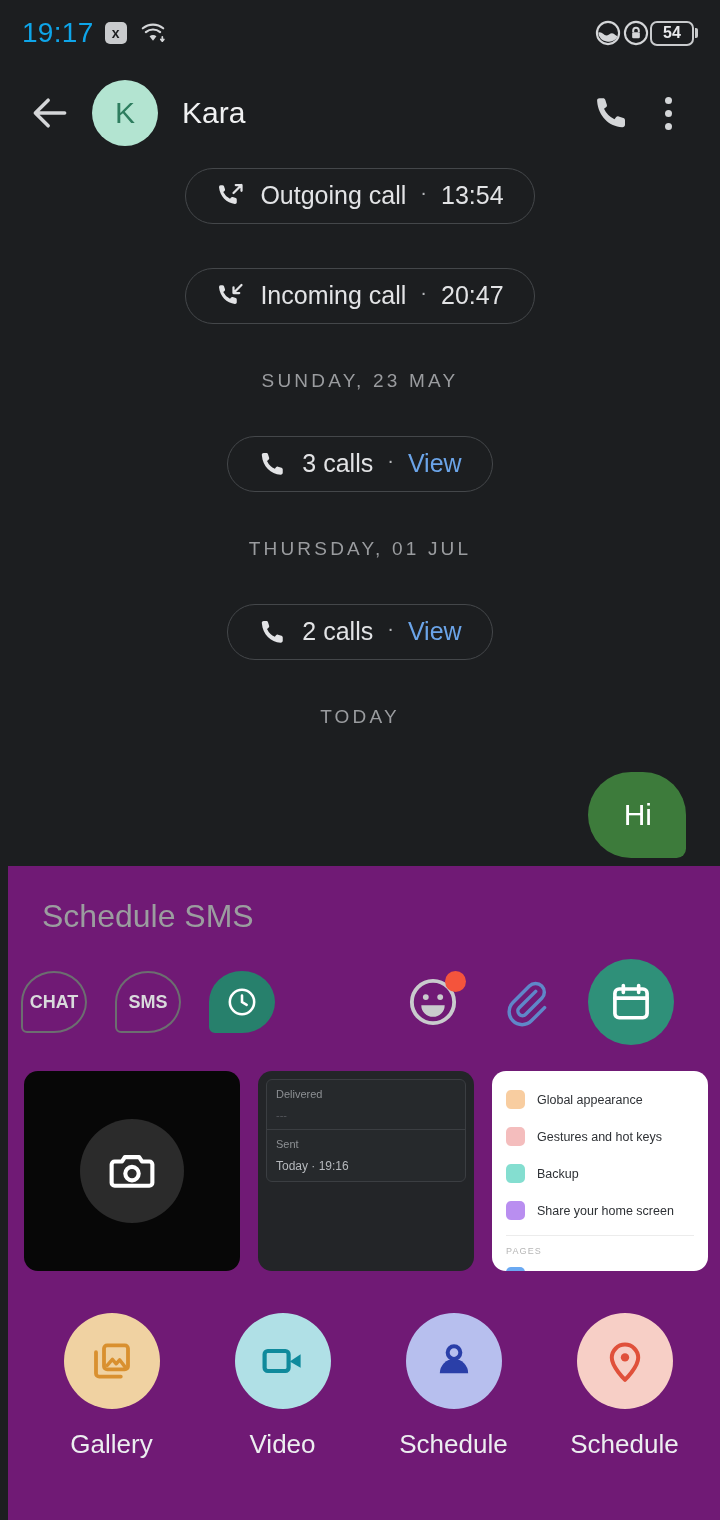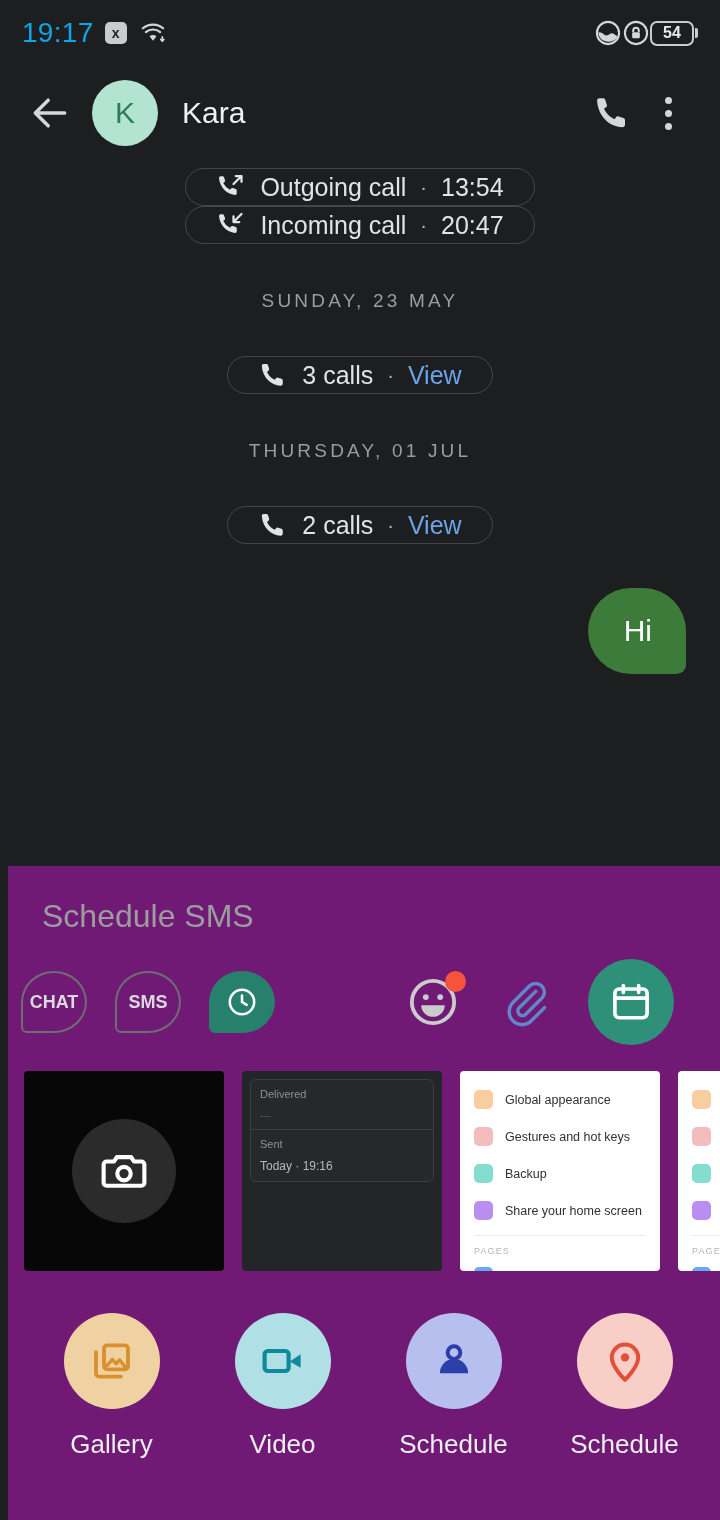--- a/index.html
+++ b/index.html
@@ -54,23 +54,23 @@
   .kebab { display: flex; flex-direction: column; gap: 6px; align-items: center; }
   .kebab i { width: 7px; height: 7px; border-radius: 50%; background: #d4d6d8; display: block; }
 
   
   .chat {
     position: absolute; top: 160px; left: 0; width: 720px; height: 706px;
     background: #1c1e20; overflow: hidden;
   }
   .pill-row { display: flex; justify-content: center; }
   .pill {
-    display: inline-flex; align-items: center; gap: 14px;
+    display: inline-flex; gap: 14px;
     border: 1.5px solid #44474a; border-radius: 34px;
-    padding: 3px 30px; color: #e2e3e5; font-size: 25px;
+    padding: 12px 30px; color: #e2e3e5; font-size: 25px;
   }
   .pill .dot { color: #b6b8ba; font-size: 20px; }
   .pill .view { color: #6ba4e8; }
   .daysep {
     text-align: center; color: #9a9c9f; font-size: 19px;
     letter-spacing: 3.2px; font-weight: 500;
   }
   .svg-ico { display: block; }
 
   
@@ -111,21 +111,21 @@
   .fab-cal {
     width: 86px; height: 86px; border-radius: 50%; background: #2f9079;
     display: flex; align-items: center; justify-content: center;
   }
 
   
   .thumbs {
     display: flex; gap: 18px; padding: 26px 0 0 16px; overflow: hidden;
   }
   .thumb {
-    width: 200px; height: 200px; border-radius: 4px; flex: 0 0 auto; overflow: hidden;
+    width: 216px; height: 200px; border-radius: 14px; flex: 0 0 auto; overflow: hidden;
     position: relative;
   }
   .thumb.camera { background: #070707; display: flex; align-items: center; justify-content: center; }
   .cam-circle {
     width: 104px; height: 104px; border-radius: 50%; background: #2b2b2b;
     display: flex; align-items: center; justify-content: center;
   }
   .thumb.dark-shot { background: #232528; padding: 8px; }
   .ds-card {
     border: 1px solid #3b3e42; border-radius: 6px; padding: 8px 9px;
@@ -221,21 +221,21 @@
           <path d="M5.2 3.4c.6 0 1 .3 1.2.8l.8 2.4c.2.5 0 1-.4 1.4l-1 .8a11 11 0 005.4 5.4l.8-1c.3-.4.9-.6 1.4-.4l2.4.8c.5.2.8.6.8 1.2v2.2c0 .8-.7 1.4-1.5 1.3C8.5 17.5 3.1 12.1 2.4 4.9a1.4 1.4 0 011.3-1.5z" fill="#e2e3e5"></path>
           <path d="M14 9.6L20.4 3.2M20.4 3.2h-4.6m4.6 0v4.6" stroke="#e2e3e5" stroke-width="1.8" fill="none" stroke-linecap="round" stroke-linejoin="round"></path>
         </svg>
         <span>Outgoing call</span>
         <span class="dot">·</span>
         <span>13:54</span>
       </div>
     </div>
 
 
-    <div class="pill-row" style="">
+    <div class="pill-row" style="margin-top:44px">
       <div class="pill">
         <svg class="svg-ico" width="30" height="30" viewBox="0 0 24 24">
           <path d="M5.2 3.4c.6 0 1 .3 1.2.8l.8 2.4c.2.5 0 1-.4 1.4l-1 .8a11 11 0 005.4 5.4l.8-1c.3-.4.9-.6 1.4-.4l2.4.8c.5.2.8.6.8 1.2v2.2c0 .8-.7 1.4-1.5 1.3C8.5 17.5 3.1 12.1 2.4 4.9a1.4 1.4 0 011.3-1.5z" fill="#e2e3e5"></path>
           <path d="M20.4 3.2L14 9.6M14 9.6h4.6M14 9.6V5" stroke="#e2e3e5" stroke-width="1.8" fill="none" stroke-linecap="round" stroke-linejoin="round"></path>
         </svg>
         <span>Incoming call</span>
         <span class="dot">·</span>
         <span>20:47</span>
       </div>
     </div>
@@ -259,20 +259,21 @@
       <div class="pill">
         <svg class="svg-ico" width="30" height="30" viewBox="0 0 24 24">
           <path d="M6.6 3.2c.7 0 1.2.4 1.4 1l.9 2.8c.2.6 0 1.2-.5 1.6l-1.2.9a13 13 0 006.3 6.3l.9-1.2c.4-.5 1-.7 1.6-.5l2.8.9c.6.2 1 .7 1 1.4v2.6c0 .9-.8 1.6-1.7 1.5C10.2 20.2 3.8 13.8 3.1 5.1A1.6 1.6 0 014.6 3.2z" fill="#e2e3e5"></path>
         </svg>
         <span>2 calls</span>
         <span class="dot">·</span>
         <span class="view">View</span>
       </div>
     </div>
 
+    <div class="daysep" style="margin-top:46px">TODAY</div>
 
     <div class="out-row" style="margin-top:44px">
       <div class="bubble-out">Hi</div>
     </div>
 
   </div>
 
   <div class="sheet">
     <div class="sheet-title">Schedule SMS</div>
 

